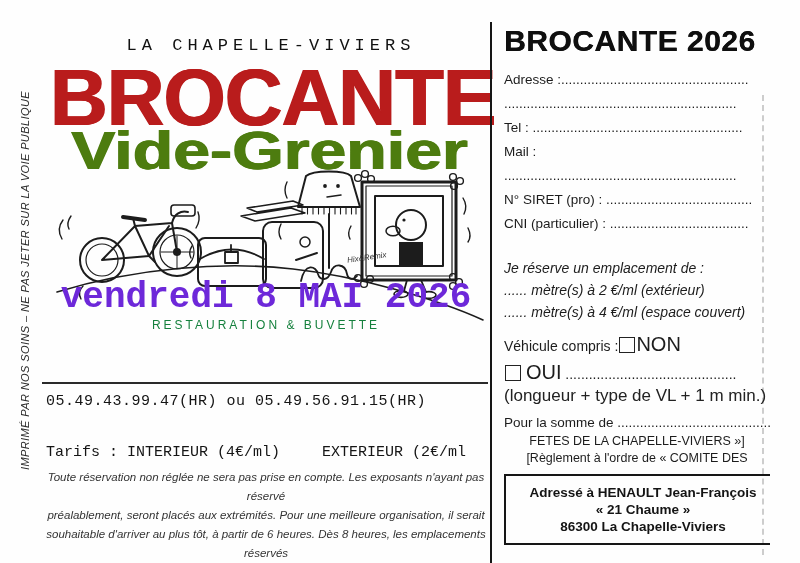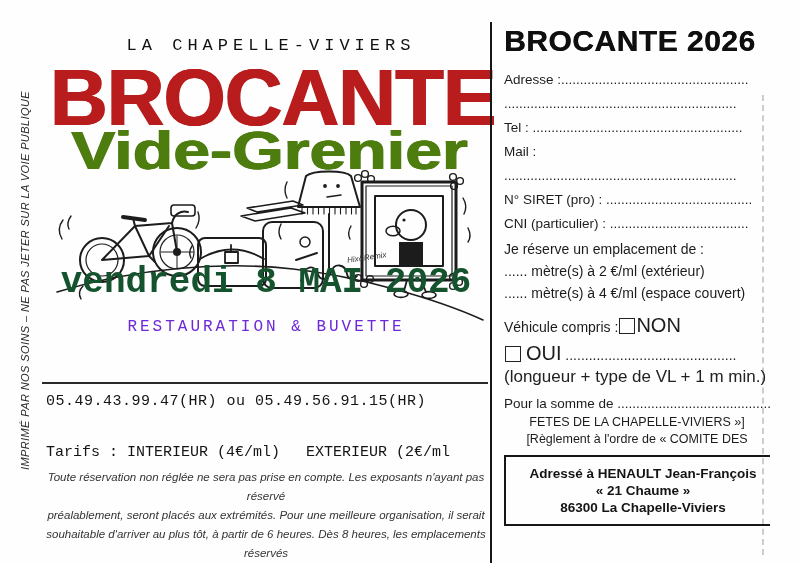--- a/index.html
+++ b/index.html
@@ -16,51 +16,51 @@
   .title{position:absolute;left:50px;top:58px;width:440px;text-align:center;
     font-size:80px;font-weight:700;line-height:1;letter-spacing:-1px;color:#b91c1c;
     text-shadow:.7px 0 0 currentColor,-.7px 0 0 currentColor;}
   .subtitle{position:absolute;left:50px;top:124px;width:440px;text-align:center;
     font-size:53px;font-weight:700;line-height:1;color:#4d7c0f;
     text-shadow:.6px 0 0 currentColor,-.6px 0 0 currentColor;}
   .subtitle .stretch{display:inline-block;transform:scaleX(1.25);transform-origin:center;}
   .illustration{position:absolute;left:55px;top:166px;width:430px;height:158px;}
   .signature{position:absolute;left:347px;top:253px;font-size:8px;font-style:italic;
     transform:rotate(-8deg);color:#333;}
-  .date{position:absolute;left:44px;top:262px;width:444px;text-align:center;
+  .date{position:absolute;left:44px;top:277px;width:444px;text-align:center;
     font-family:"Liberation Mono","DejaVu Sans Mono",monospace;font-weight:700;
-    font-size:36px;letter-spacing:0;color:#14532d;}
+    font-size:36px;letter-spacing:0;color:#6d28d9;}
   .restauration{position:absolute;left:44px;top:318px;width:444px;text-align:center;
-    font-family:Liberation Mono, monospace;font-size:16px;
-    letter-spacing:3px;color:#6d28d9;}
+    font-family:Liberation Sans, sans-serif;font-size:12px;
+    letter-spacing:3px;color:#15803d;}
   .reservation{position:absolute;left:44px;top:357px;width:444px;text-align:center;
     font-family:"Liberation Mono","DejaVu Sans Mono",monospace;font-size:13px;
     font-weight:700;letter-spacing:2px;color:#1d1d1d;}
   .rule{position:absolute;left:42px;top:382px;width:446px;border-top:2px solid #2a2a2a;}
   .phones{position:absolute;left:46px;top:393px;
     font-family:"Liberation Mono","DejaVu Sans Mono",monospace;font-size:15px;
     letter-spacing:.5px;color:#151515;}
   .tarifs{position:absolute;left:46px;top:444px;width:444px;
     font-family:"Liberation Mono","DejaVu Sans Mono",monospace;font-size:15px;color:#151515;}
-  .tarifs .ext{position:absolute;left:260px;top:0;font-family:Liberation Mono, monospace;}
+  .tarifs .ext{position:absolute;left:276px;top:0;font-family:Liberation Mono, monospace;}
   .fineprint{position:absolute;left:40px;top:468px;width:452px;text-align:center;
     font-style:italic;font-size:11.5px;line-height:19px;color:#333;}
 
   
   .divider{position:absolute;left:490px;top:22px;width:2px;height:541px;background:#161616;}
   .fold-line{position:absolute;left:762px;top:95px;height:460px;width:0;
     border-left:2px dashed #b9b9b9;opacity:.7;}
 
   
   .form-col{position:absolute;left:504px;top:24px;width:266px;overflow:hidden;color:#1c1c1c;}
   .f-title{font-size:30px;font-weight:700;letter-spacing:.5px;color:#0f0f0f;
     text-shadow:.4px 0 0 currentColor;}
   .f-rows{margin-top:10px;}
   .f-row{font-size:13.5px;line-height:24px;white-space:nowrap;overflow:hidden;}
-  .f-group{margin-top:2px;}
+  .f-group{margin-top:21px;font-style:italic;}
   .f-line{font-size:14px;line-height:22px;white-space:nowrap;overflow:hidden;}
   .v-line{margin-top:8px;font-size:14px;line-height:26px;white-space:nowrap;}
   .big{font-size:20px;}
   .cbox{display:inline-block;width:14px;height:14px;border:1.6px solid #222;
     vertical-align:-2px;margin:0 1px;}
   .vl-note{font-size:17px;line-height:18px;color:#222;}
   .somme{margin-top:8px;font-size:13.5px;line-height:20px;white-space:nowrap;overflow:hidden;}
   .reglement{font-size:12.5px;line-height:16.5px;text-align:center;}
   .address-box{margin-top:8px;border:2px solid #161616;padding:8px 19px;width:236px;
     text-align:center;font-weight:700;font-size:13.5px;line-height:17px;color:#141414;}

